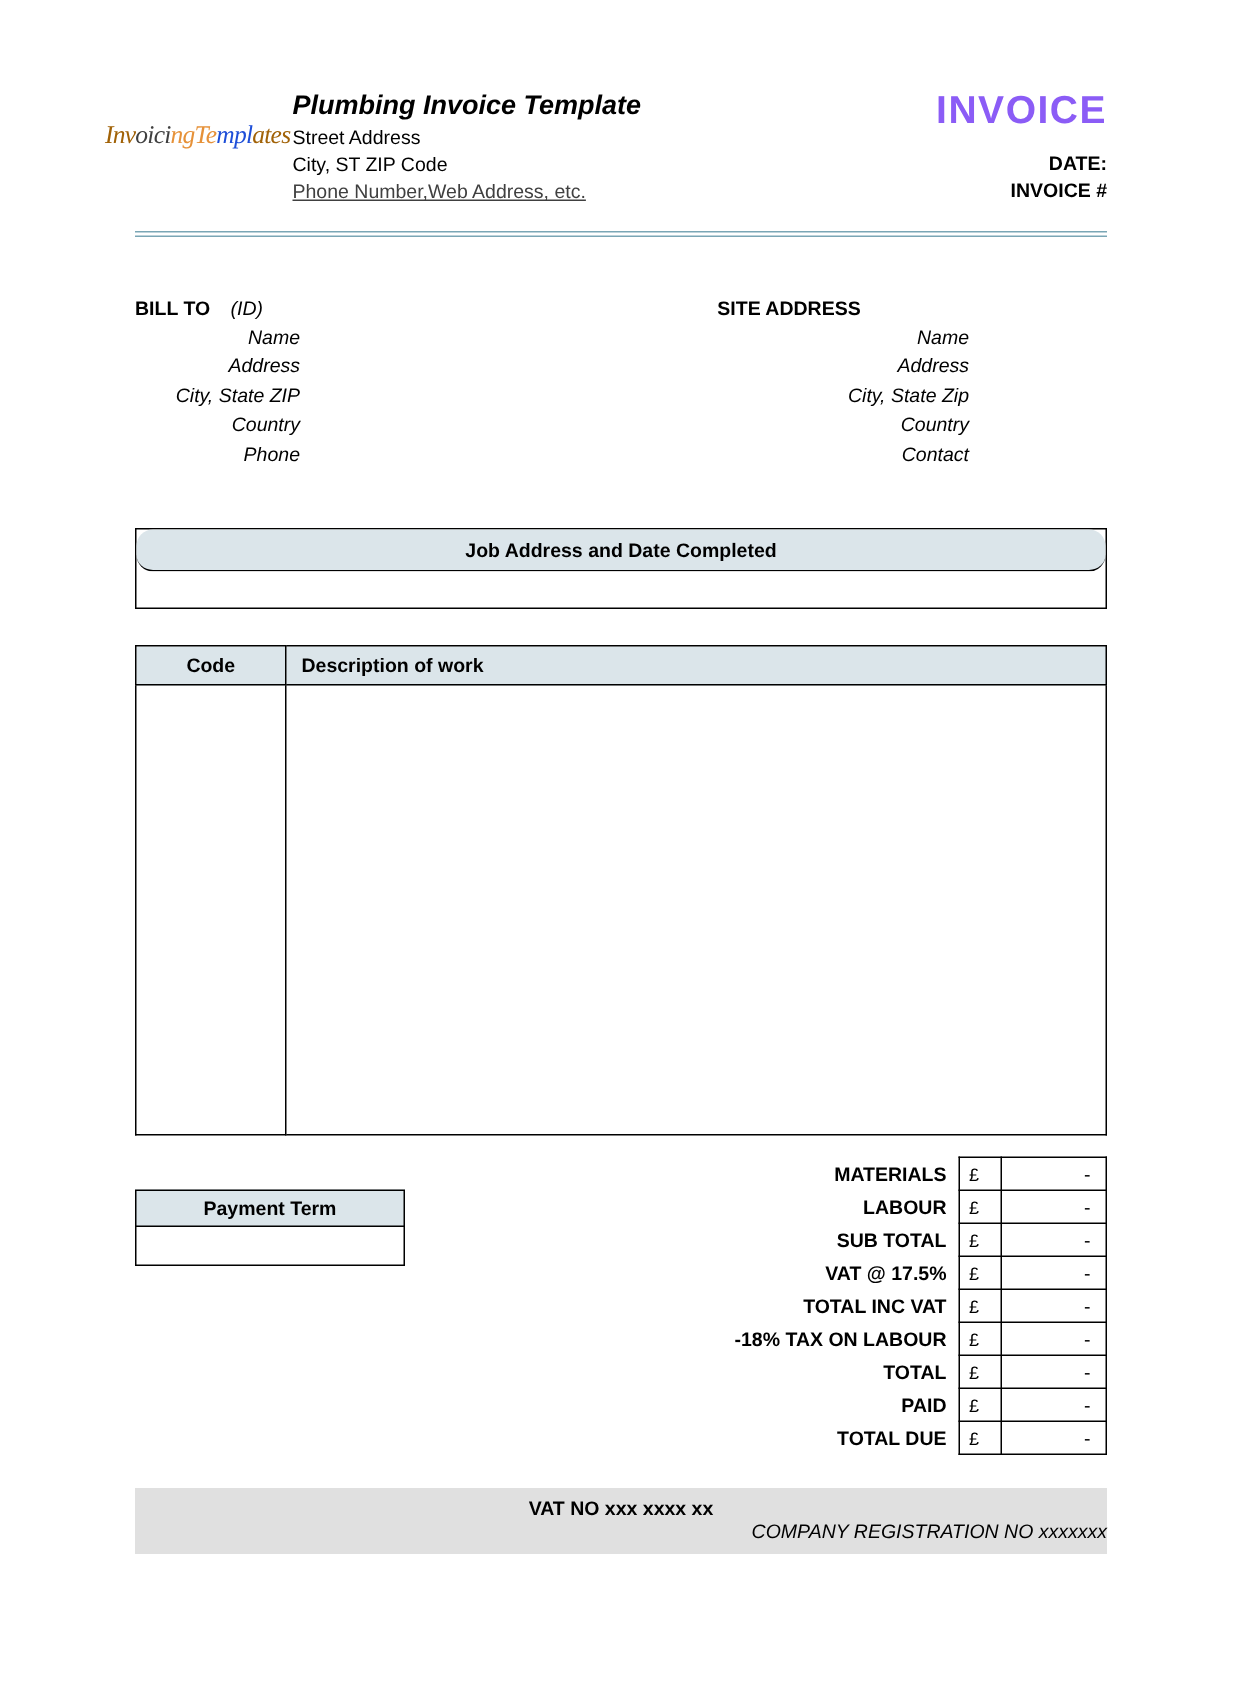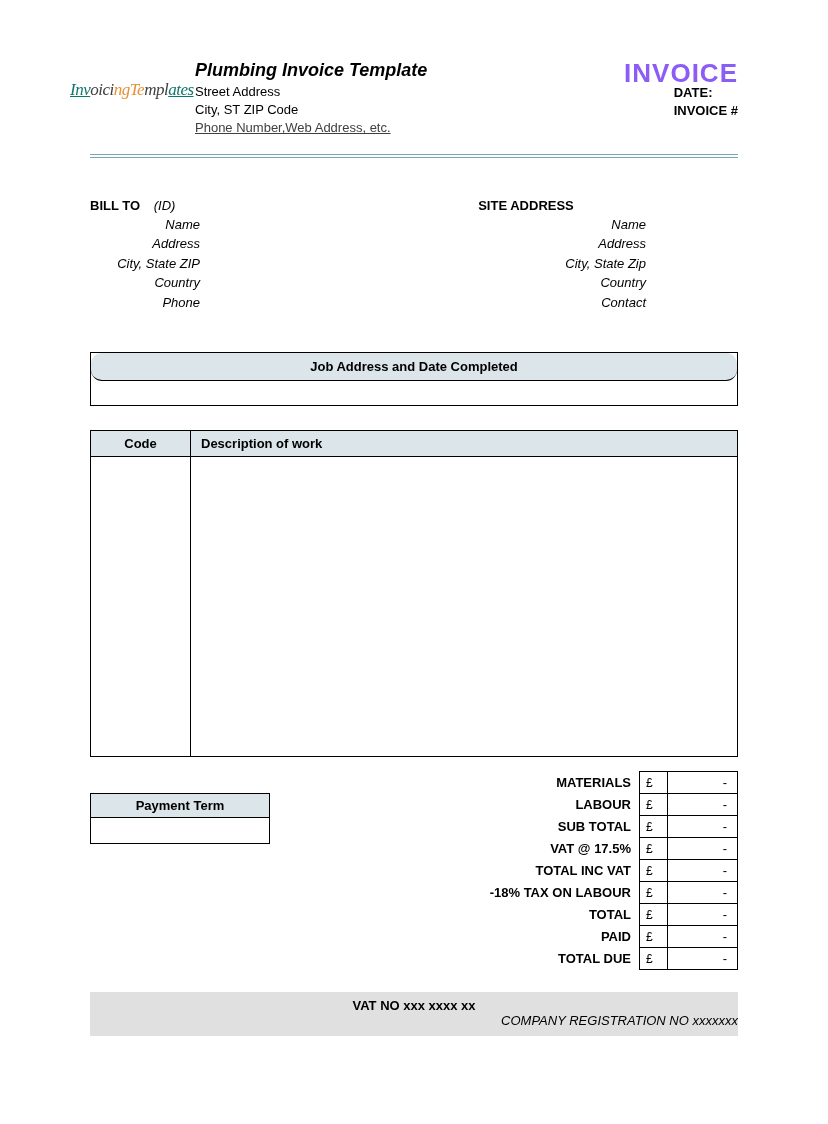--- a/index.html
+++ b/index.html
@@ -15,41 +15,42 @@
 .header { position: relative; margin-bottom: 8px; }
 .logo {
   position: absolute;
   left: -20px;
   top: 20px;
   font-family: "Times New Roman", serif;
   font-style: italic;
   font-size: 17px;
   letter-spacing: -0.5px;
 }
-.logo .c1 { color: #0f766e; text-decoration: underline; }
+.logo .c1 { color: #a16207; }
 .logo .c2 { color: #404040; }
 .logo .c3 { color: #e69138; }
-.logo .c4 { color: #404040; }
+.logo .c4 { color: #1d4ed8; }
 .header-main { margin-left: 105px; }
 .title { font-size: 18px; font-weight: bold; font-style: italic; }
 .company-info { font-size: 13px; line-height: 1.4; margin-top: 2px; }
 .company-info .link { color: #404040; text-decoration: underline; }
 .invoice-word {
   position: absolute;
   right: 0;
   top: -2px;
   font-size: 26px;
   font-weight: bold;
   color: #8b5cf6;
   letter-spacing: 1px;
 }
 .meta {
   position: absolute;
   right: 0;
-  top: 24px;
+  top: 40px;
+  text-align: right;
   font-size: 13px;
   font-weight: bold;
   line-height: 1.4;
 }
 .rule {
   margin-top: 16px;
   border: none;
   border-top: 4px double #7aa6b5;
   height: 0;
 }

